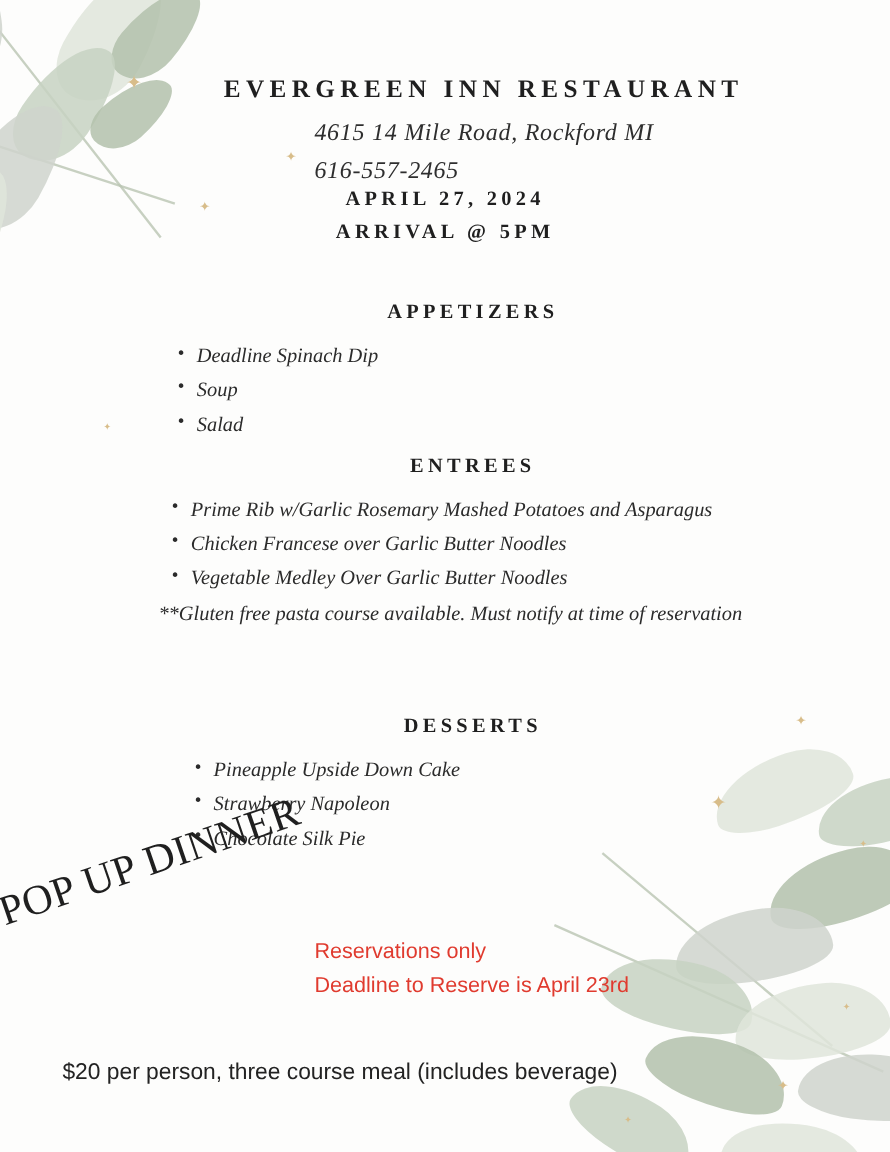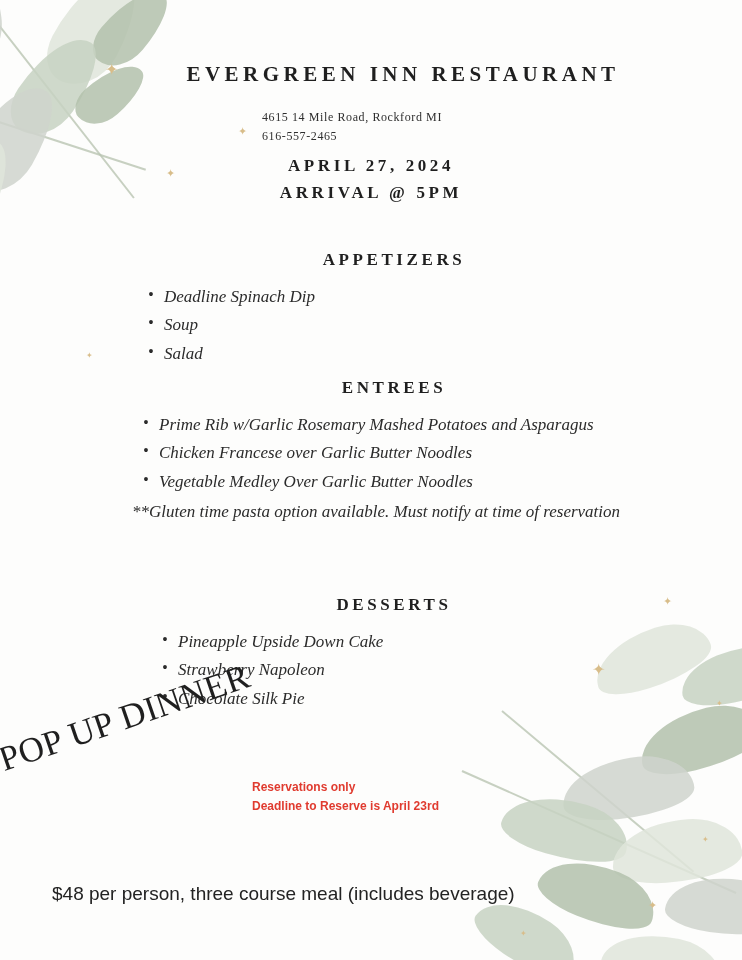--- a/index.html
+++ b/index.html
@@ -70,22 +70,23 @@
     font-weight: bold;
     font-size: 21px;
     letter-spacing: 4.5px;
     padding-left: 64px;
     color: #1f1f1f;
   }
 
   .addr-block {
     position: absolute;
     left: 262px;
-    top: 108px;
-    font-size: 12px;
+    top: 96px;
+    font-style: italic;
+    font-size: 20px;
     letter-spacing: .6px;
     line-height: 1.55;
     color: #2e2e2e;
   }
 
   .date-block {
     position: absolute;
     left: 0; right: 0;
     top: 152px;
     text-align: center;
@@ -160,25 +161,25 @@
     transform-origin: left top;
     font-family: "Liberation Serif", serif;
     font-size: 35px;
     letter-spacing: .5px;
     color: #1f1f1f;
     white-space: nowrap;
   }
 
   .reservations {
     position: absolute;
-    left: 252px;
+    left: 262px;
     top: 778px;
     font-family: "Liberation Sans", sans-serif;
-    font-weight: bold;
-    font-size: 12px;
+    font-weight: normal;
+    font-size: 18px;
     line-height: 1.6;
     color: #e03b2f;
   }
 
   .price {
     position: absolute;
     left: 52px;
     top: 883px;
     font-family: "Liberation Sans", sans-serif;
     font-size: 19px;
@@ -256,35 +257,35 @@
       </ul>
     </div>
 
     <div class="section" id="entrees">
       <div class="section-title">ENTREES</div>
       <ul class="items">
         <li>Prime Rib w/Garlic Rosemary Mashed Potatoes and Asparagus</li>
         <li>Chicken Francese over Garlic Butter Noodles</li>
         <li>Vegetable Medley Over Garlic Butter Noodles</li>
       </ul>
-      <div class="note">**Gluten time pasta option available. Must notify at time of reservation</div>
+      <div class="note">**Gluten free pasta course available. Must notify at time of reservation</div>
     </div>
 
     <div class="section" id="desserts">
       <div class="section-title">DESSERTS</div>
       <ul class="items">
         <li>Pineapple Upside Down Cake</li>
         <li>Strawberry Napoleon</li>
         <li>Chocolate Silk Pie</li>
       </ul>
     </div>
 
     <div class="popup">POP UP DINNER</div>
 
     <div class="reservations">
       <div>Reservations only</div>
       <div>Deadline to Reserve is April 23rd</div>
     </div>
 
-    <div class="price">$48 per person, three course meal (includes beverage)</div>
+    <div class="price">$20 per person, three course meal (includes beverage)</div>
 
   </div>
 </div>
 
 </body></html>

